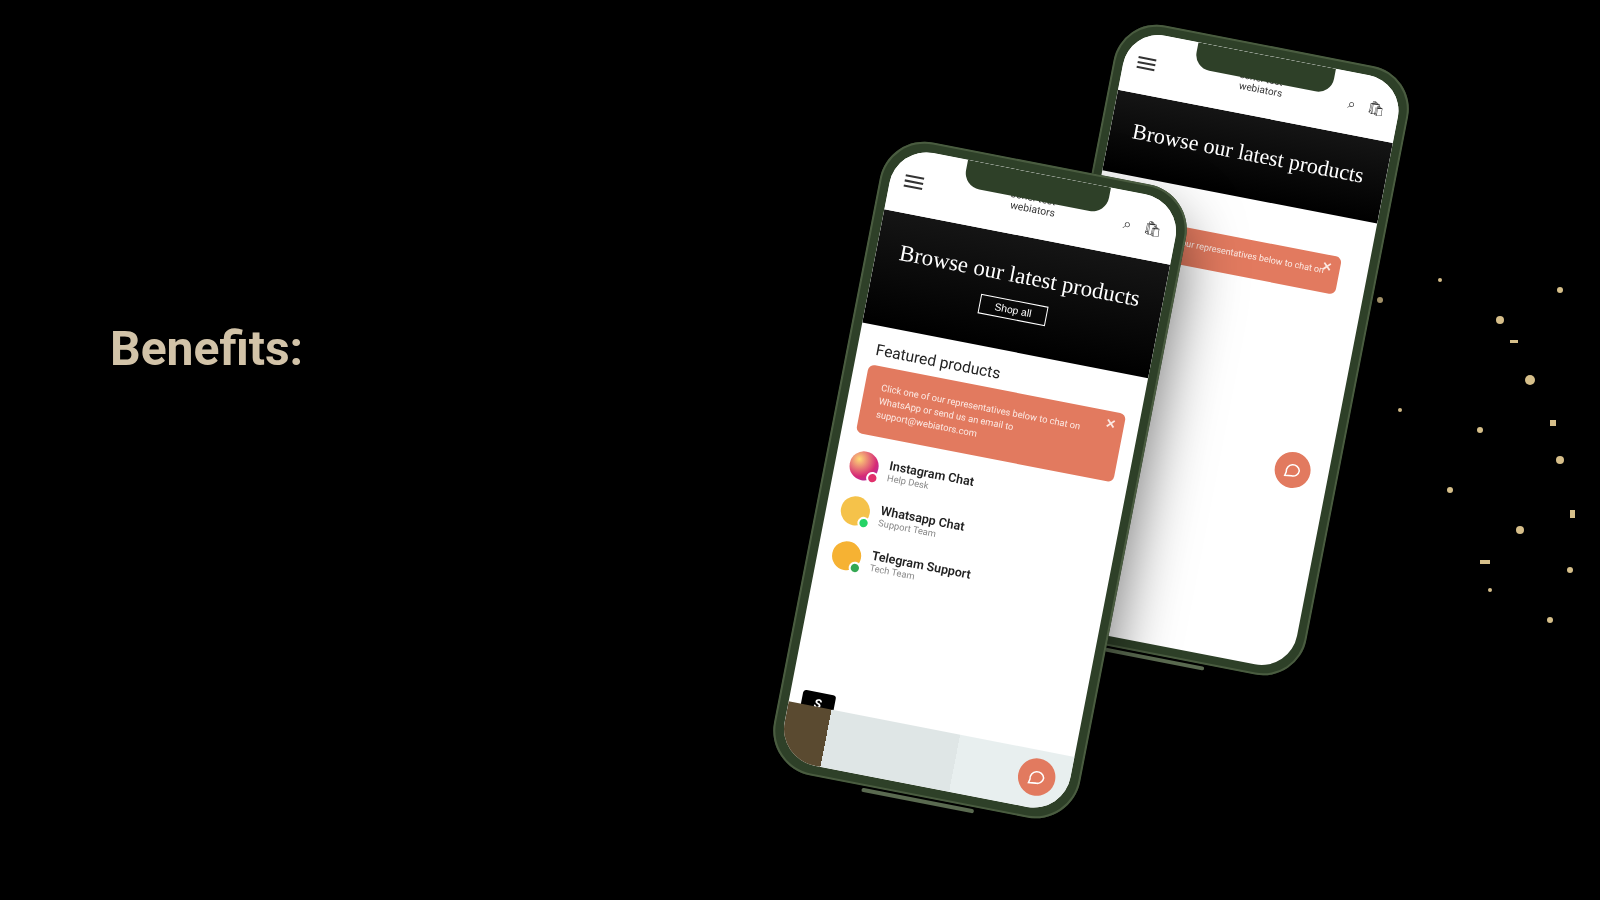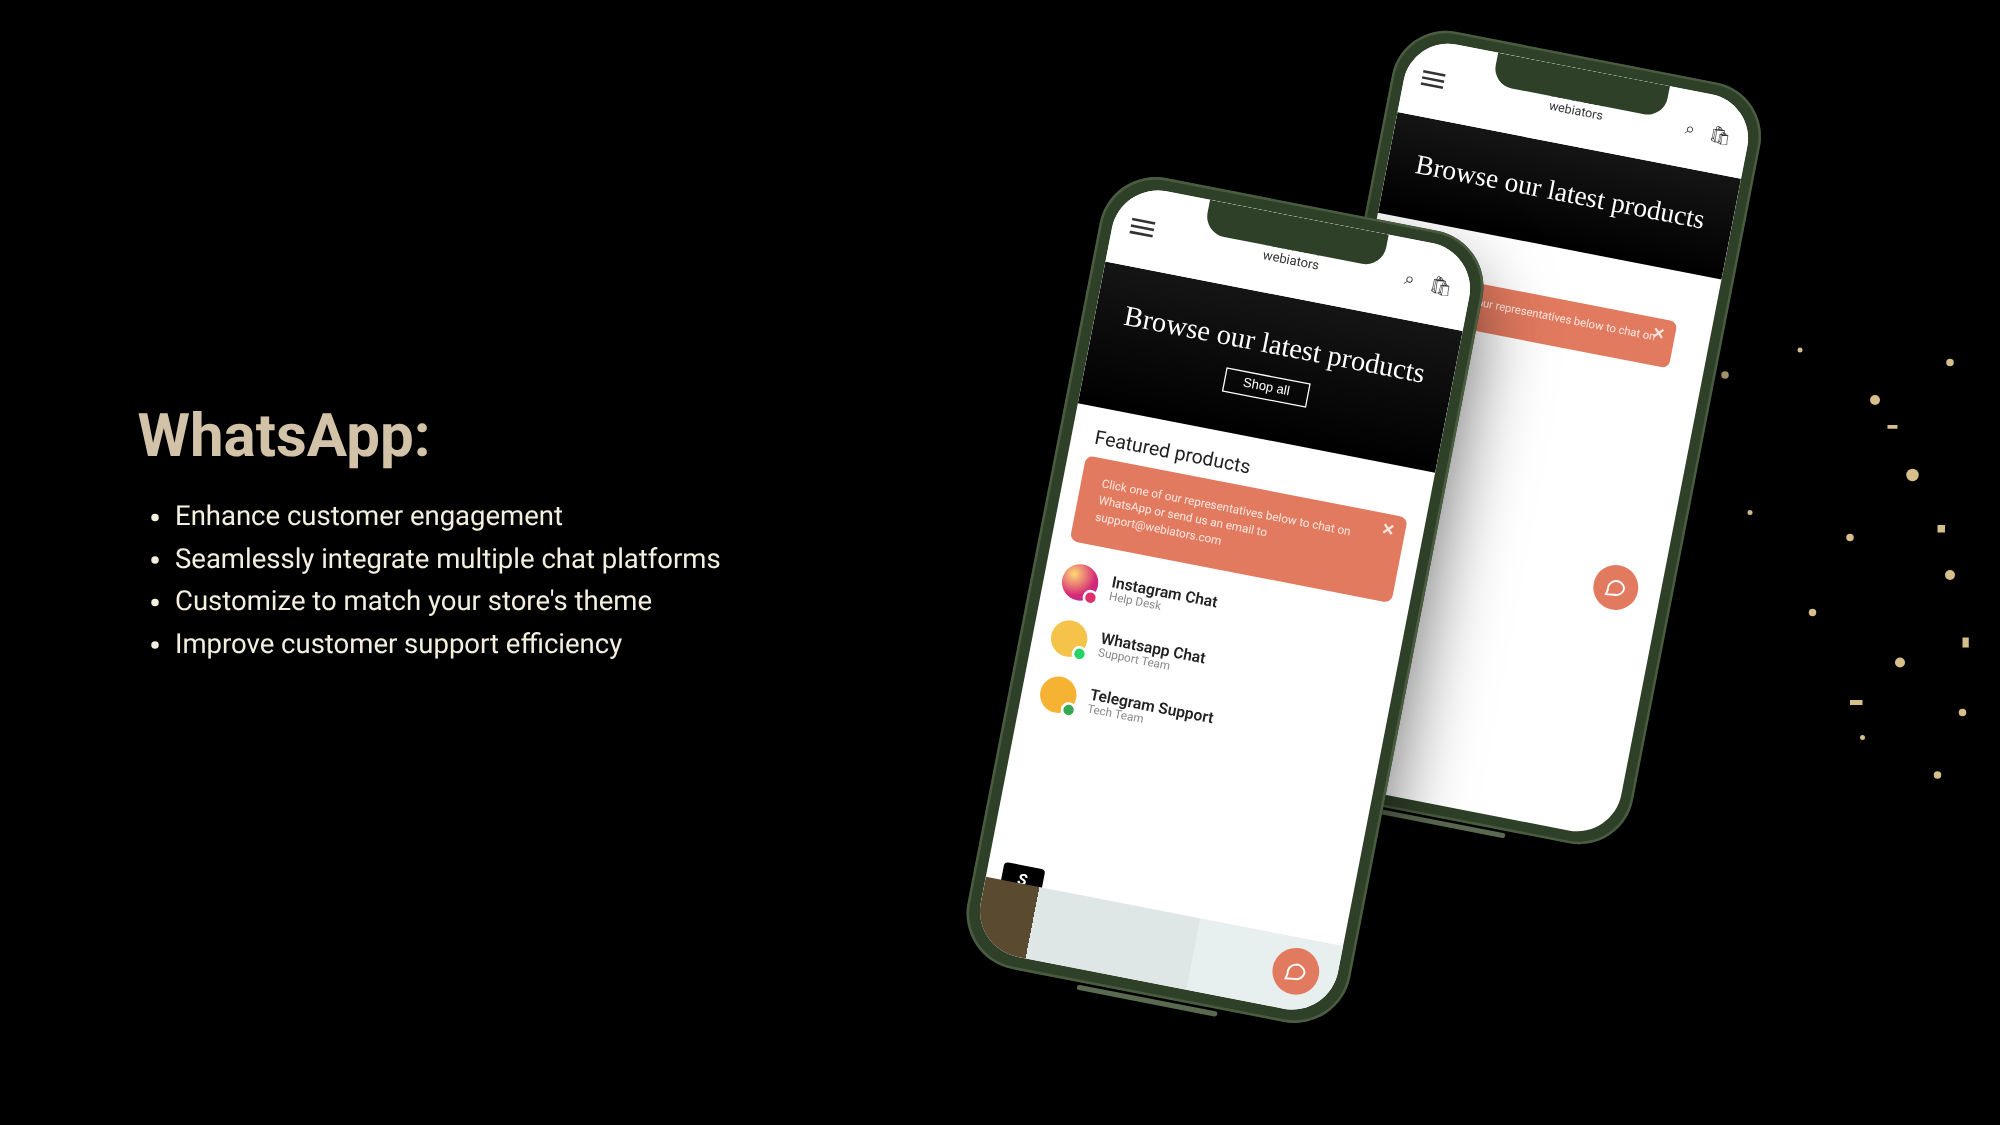--- a/index.html
+++ b/index.html
@@ -166,27 +166,21 @@
       <circle cx="250" cy="390" r="3"></circle>
       <circle cx="60" cy="120" r="2"></circle>
     <rect x="210" y="110" width="8" height="3"></rect>
       <rect x="250" y="190" width="6" height="6"></rect>
     <rect x="180" y="330" width="10" height="4"></rect>
       <rect x="270" y="280" width="5" height="8"></rect>
   </g>
 </svg>
 
 <div class="left">
-  <h1 class="heading">WhatsApp:</h1>
-  <ul class="bullets">
-    <li>Enhance customer engagement</li>
-    <li>Seamlessly integrate multiple chat platforms</li>
-    <li>Customize to match your store's theme</li>
-    <li>Improve customer support efficiency</li>
-  </ul>
+  <h1 class="heading">Benefits:</h1>
 </div>
 
 <div class="phone phone-back">
   <div class="screen">
     <div class="notch"></div>
     <div class="topbar">
       <div class="burger"></div>
       <div class="brand">
         <span>sohel-test-</span><br><span>webiators</span>
       </div>

